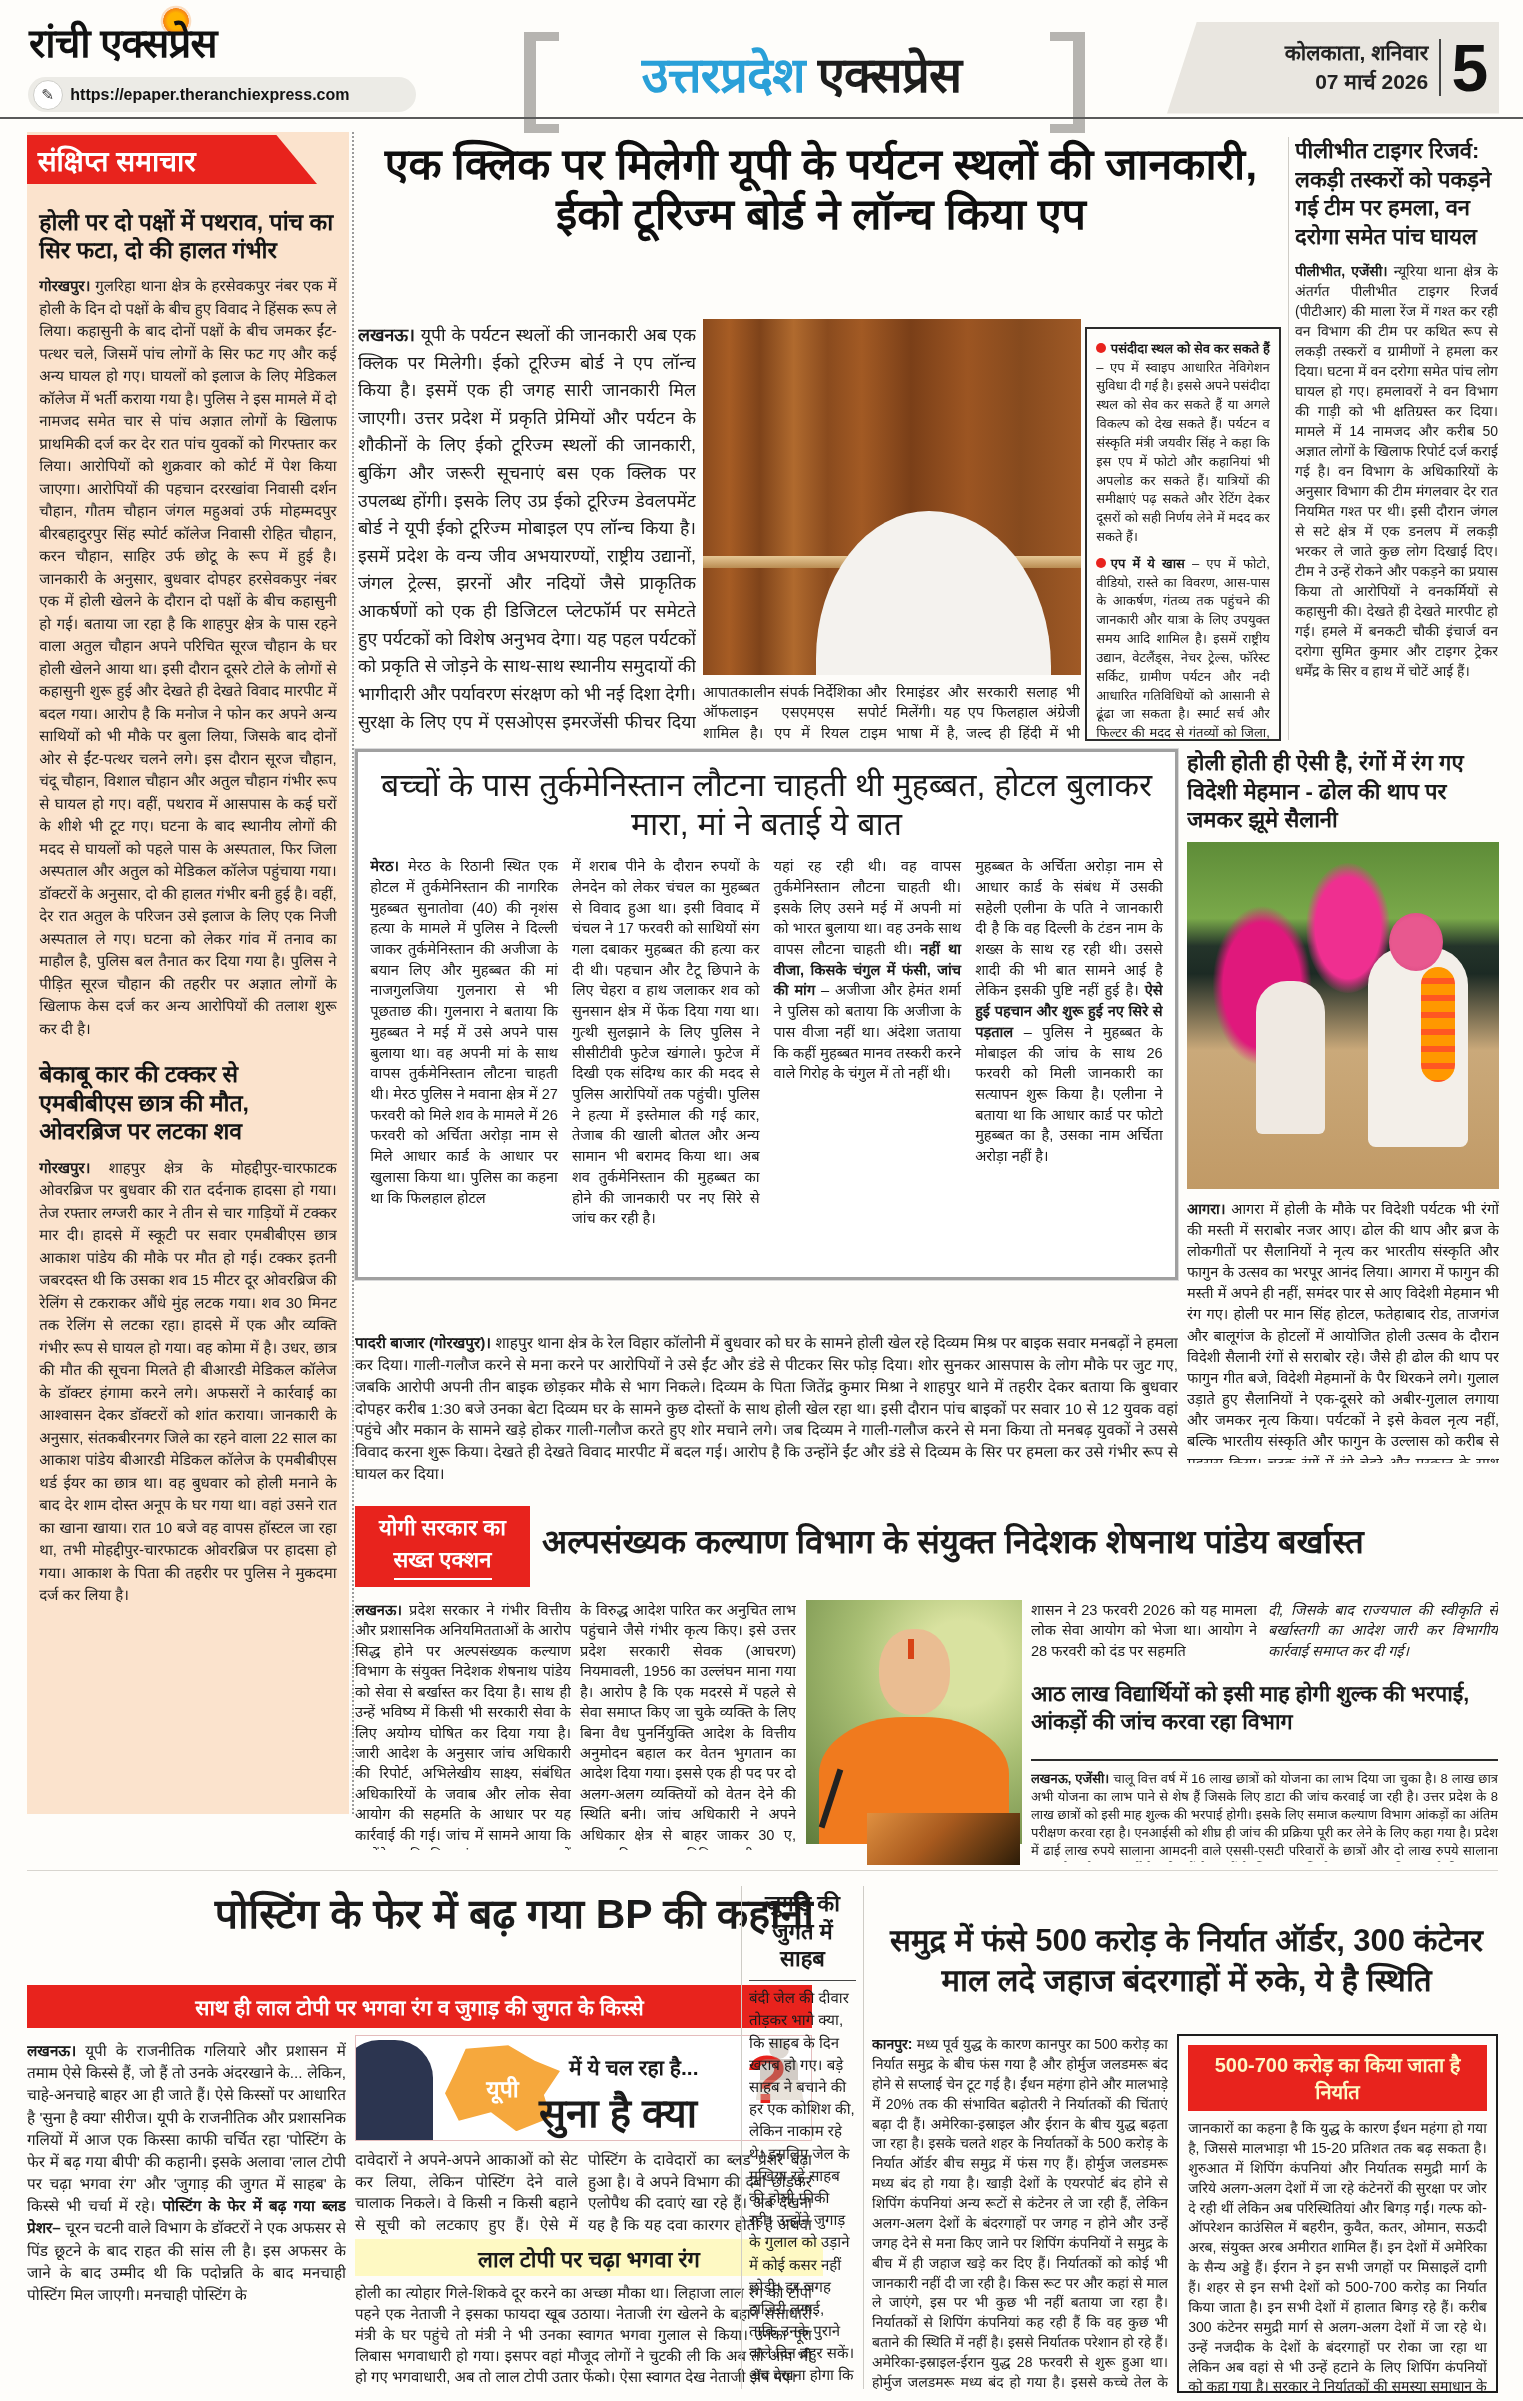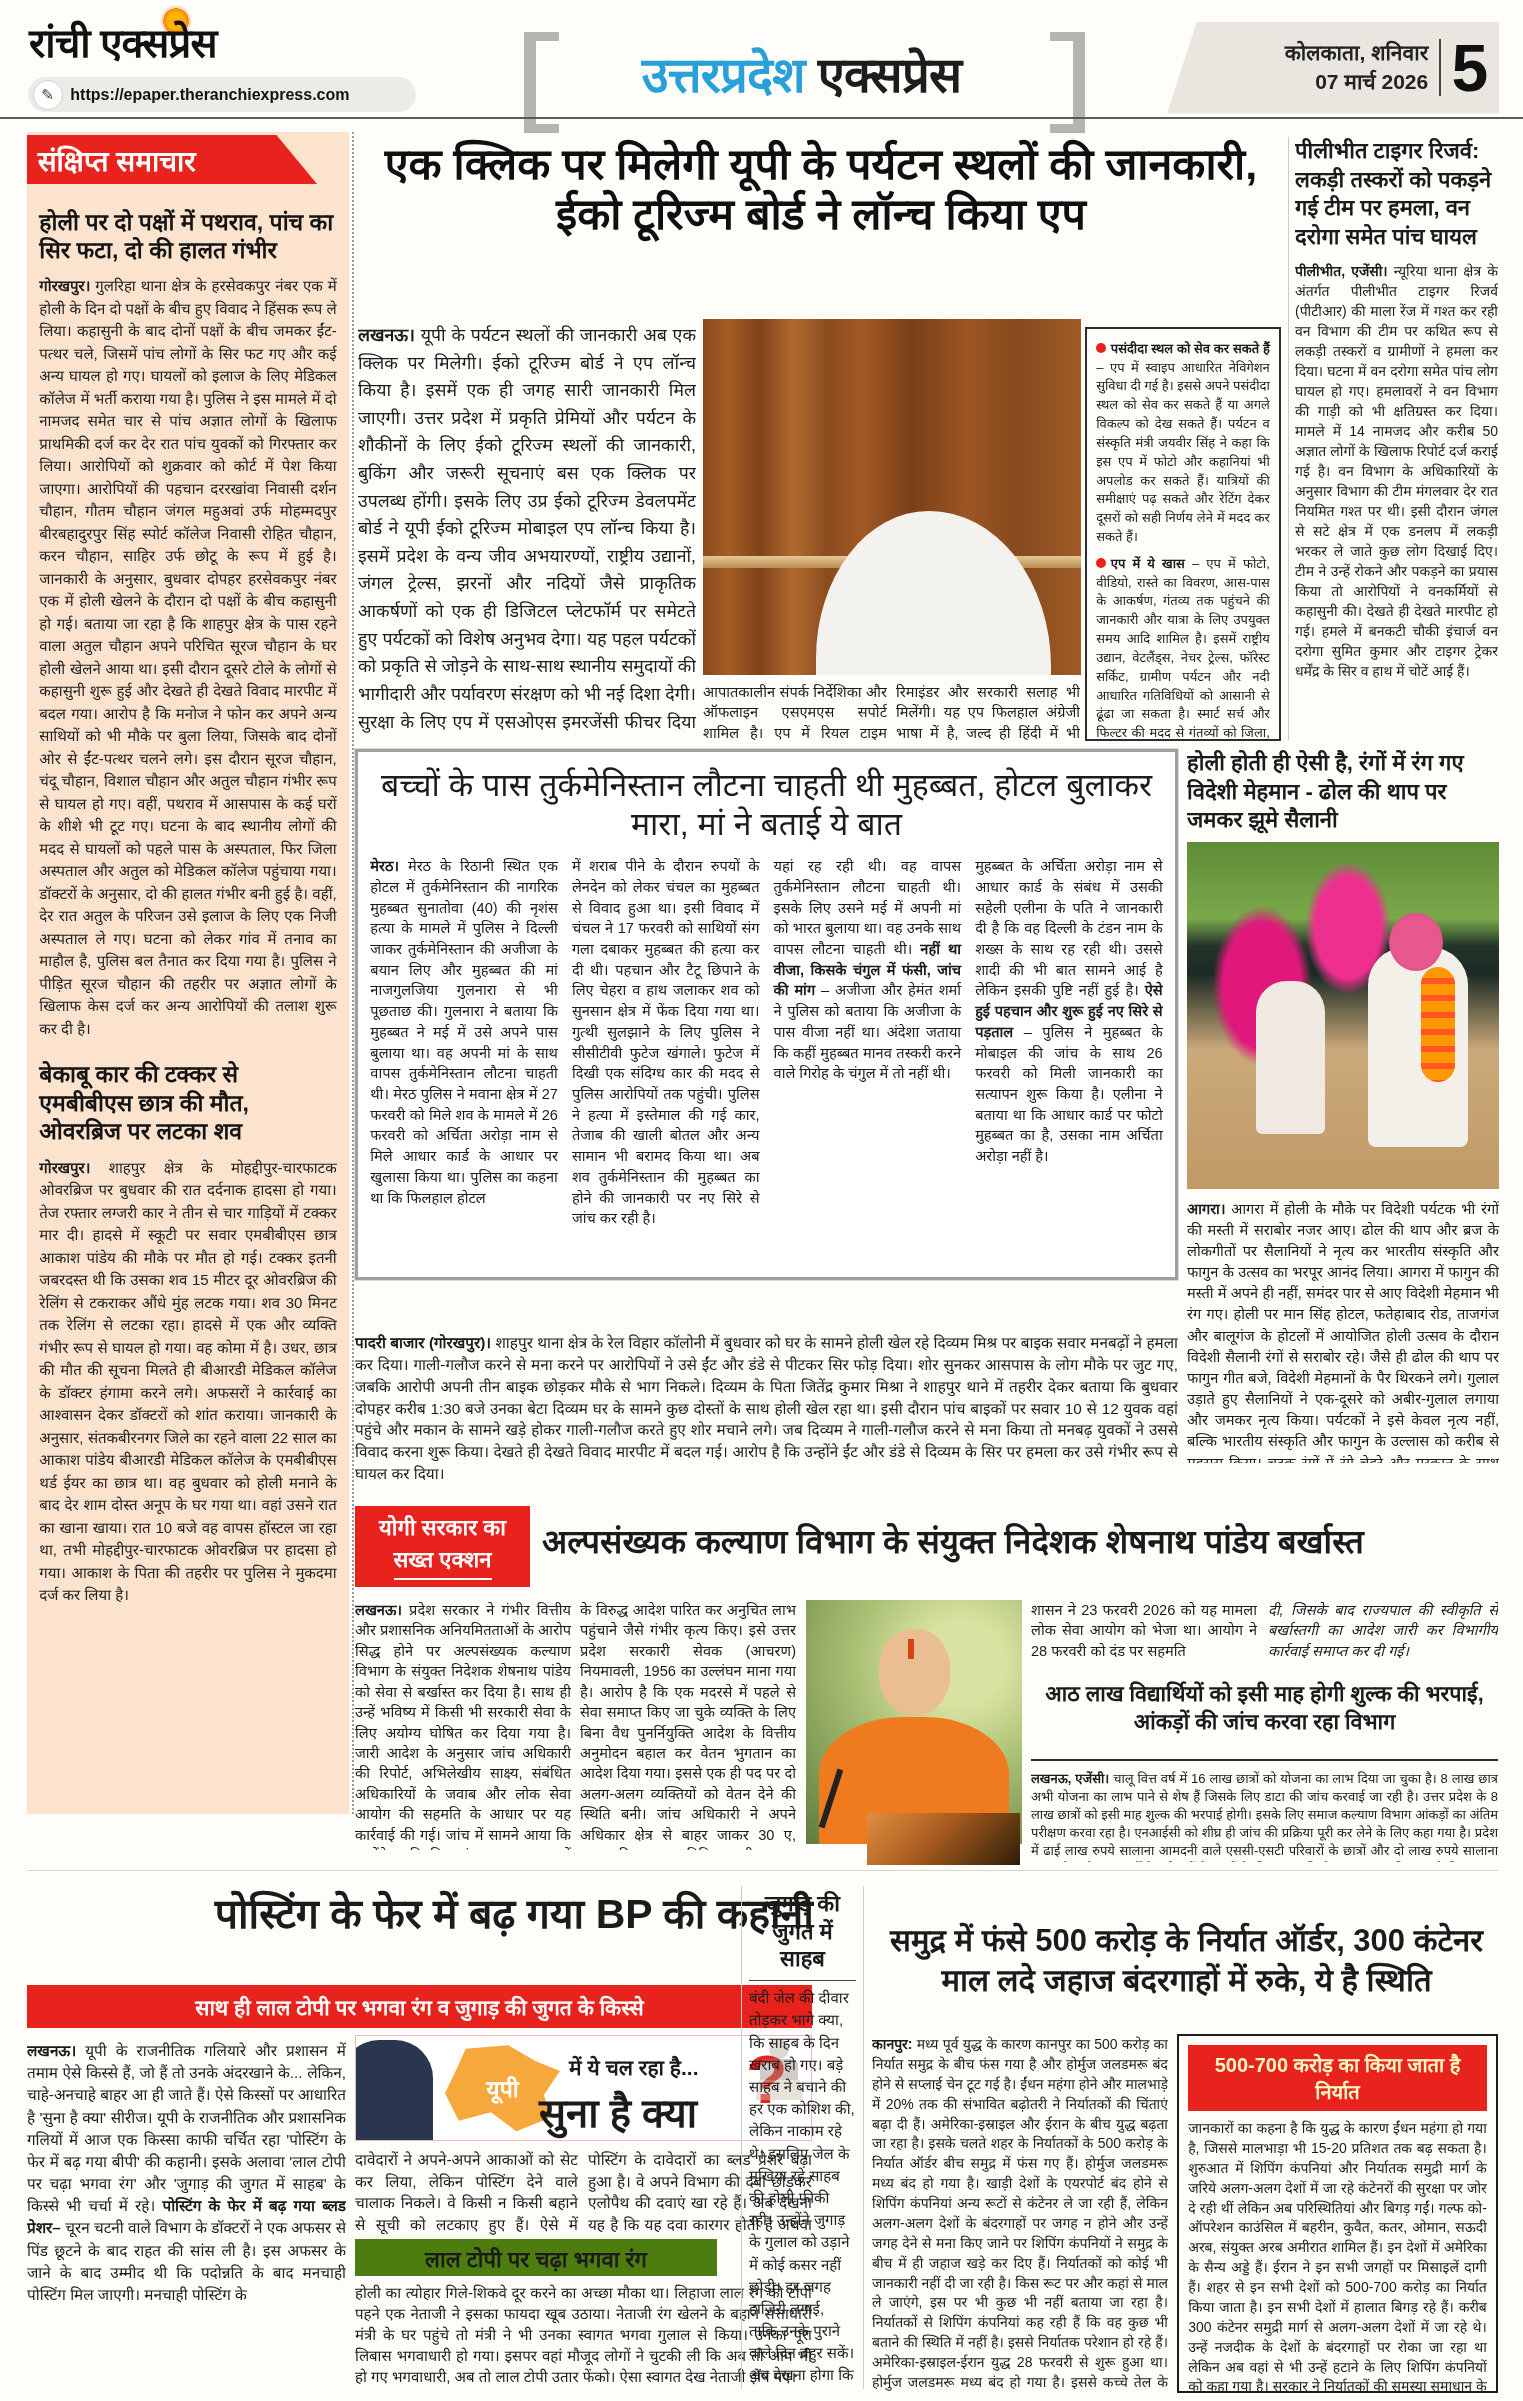--- a/index.html
+++ b/index.html
@@ -87,42 +87,42 @@
   .yogi-col{position:absolute;top:1600px;height:250px;font-size:14.6px;line-height:1.4;overflow:hidden;}
   .yogi-c1{left:355px;width:216px;}
   .yogi-c2{left:580px;width:216px;}
   .yogi-photo{position:absolute;left:806px;top:1600px;width:216px;height:244px;background:radial-gradient(circle at 72% 26%,#d9e2a0 0 18%,#a9bf74 45%,#5f7c3c 100%);overflow:hidden;}
   .yogi-photo .robe{position:absolute;left:6%;bottom:0;width:88%;height:52%;background:#f07a1e;border-radius:45% 45% 0 0;}
   .yogi-photo .face{position:absolute;left:34%;top:12%;width:71px;height:86px;border-radius:46%;background:#eabd92;}
   .yogi-photo .tilak{position:absolute;left:47%;top:16%;width:6.1px;height:20px;background:#d84315;}
   .yogi-photo .mic{position:absolute;left:10%;bottom:6%;width:6.1px;height:61px;background:#222;transform:rotate(18deg);}
   .yogi-c3{position:absolute;left:1031px;top:1600px;width:226px;height:71px;font-size:14.6px;line-height:1.4;overflow:hidden;}
   .yogi-c4{position:absolute;left:1268px;top:1600px;width:230px;height:71px;font-size:14.6px;line-height:1.4;overflow:hidden;font-style:italic;}
-  .fees-head{position:absolute;left:1031px;top:1681px;width:467px;height:80px;font-size:21.5px;line-height:1.3;font-weight:900;text-align:center;border-bottom:2.3px solid #2c2c2c;box-sizing:border-box;}
+  .fees-head{position:absolute;left:1031px;top:1681px;width:467px;height:80px;font-size:21.5px;line-height:1.3;font-weight:900;text-align:left;border-bottom:2.3px solid #2c2c2c;box-sizing:border-box;}
   .fees-body{position:absolute;left:1031px;top:1770px;width:467px;height:92px;font-size:13px;line-height:1.38;overflow:hidden;}
 
   
   .bp-headline{position:absolute;left:35px;top:1884px;width:779px;height:91px;font-size:41px;font-weight:900;text-align:right;white-space:nowrap;overflow:hidden;}
   .bp-strip{position:absolute;left:27px;top:1985px;width:785px;height:43px;background:#e8231d;color:#fff;display:flex;align-items:center;justify-content:center;font-size:21px;font-weight:800;}
   .bp-c1{position:absolute;left:27px;top:2040px;width:319px;height:350px;font-size:15.3px;line-height:1.45;overflow:hidden;}
   .bp-graphic{position:absolute;left:355px;top:2035px;width:457px;height:106px;background:#fff;border:1.5px solid #e4bcbc;box-sizing:border-box;overflow:hidden;}
   .bp-graphic .sil{position:absolute;left:-15.3px;bottom:-23px;width:92px;height:123px;background:#2c3550;border-radius:38px 38px 0 0;}
   .bp-graphic .sil-head{position:absolute;left:17px;top:4.6px;width:41px;height:45px;background:#2c3550;border-radius:50%;}
   .bp-graphic .map{position:absolute;left:89px;top:9.2px;width:115px;height:86px;background:#f6a83d;clip-path:polygon(18% 4%,55% 0,78% 18%,100% 30%,86% 58%,92% 84%,62% 100%,40% 78%,12% 88%,0 56%,10% 28%);display:flex;align-items:center;justify-content:center;}
   .bp-graphic .map span{color:#fff;font-size:23px;font-weight:900;}
   .bp-graphic .gl1{position:absolute;left:213px;top:17px;font-size:21px;font-weight:800;text-align:center;}
   .bp-graphic .gl2{position:absolute;left:183px;top:48px;font-size:40px;font-weight:900;}
   .bp-graphic .qm{position:absolute;left:390px;top:9.2px;font-size:68px;font-weight:900;color:#e8231d;line-height:1;}
   .bp-graphic .pod{position:absolute;right:4.6px;top:3.1px;width:54px;height:61px;opacity:.45;}
   .bp-graphic .pod .ph{position:absolute;left:17px;top:0;width:20px;height:20px;border-radius:50%;background:#b8aa9c;}
   .bp-graphic .pod .pb{position:absolute;left:7.7px;top:20px;width:38px;height:21.5px;background:#9c8f82;border-radius:6.1px 6.1px 0 0;}
   .bp-graphic .pod .pd{position:absolute;left:3.1px;top:41px;width:48px;height:20px;background:#cdbfae;clip-path:polygon(8% 0,92% 0,100% 100%,0 100%);}
   .bp-c2{position:absolute;left:355px;top:2149px;width:223px;height:86px;font-size:15.3px;line-height:1.42;overflow:hidden;}
   .bp-c3{position:absolute;left:588px;top:2149px;width:224px;height:86px;font-size:15.3px;line-height:1.42;overflow:hidden;}
-  .bp-sub{position:absolute;left:355px;top:2239px;width:362px;height:37px;background:#4d7c0f;display:flex;align-items:center;justify-content:center;font-size:22px;font-weight:900;}
+  .bp-sub{position:absolute;left:355px;top:2239px;width:468px;height:37px;background:#fef9c3;display:flex;align-items:center;justify-content:center;font-size:22px;font-weight:900;}
   .bp-subbody{position:absolute;left:355px;top:2282px;width:457px;height:103px;font-size:15px;line-height:1.4;overflow:hidden;}
 
   
   .jugaad{position:absolute;left:749px;top:1890px;width:107px;height:499px;overflow:hidden;}
   .jugaad h4{margin:0 0 6.1px 0;font-size:22px;line-height:1.25;font-weight:900;text-align:center;border-bottom:1.5px solid #444;padding-bottom:7.7px;}
   .jugaad p{font-size:15px;line-height:1.48;text-align:left;}
 
   
   .small-photo{position:absolute;left:867px;top:1813px;width:153px;height:52px;background:linear-gradient(135deg,#e09040 0%,#a85a1e 45%,#5a3410 80%,#2c1c08 100%);}
   .exp-headline{position:absolute;left:875px;top:1874px;width:623px;height:150px;font-size:31px;line-height:1.3;font-weight:900;text-align:center;overflow:hidden;margin-top:47px;}

